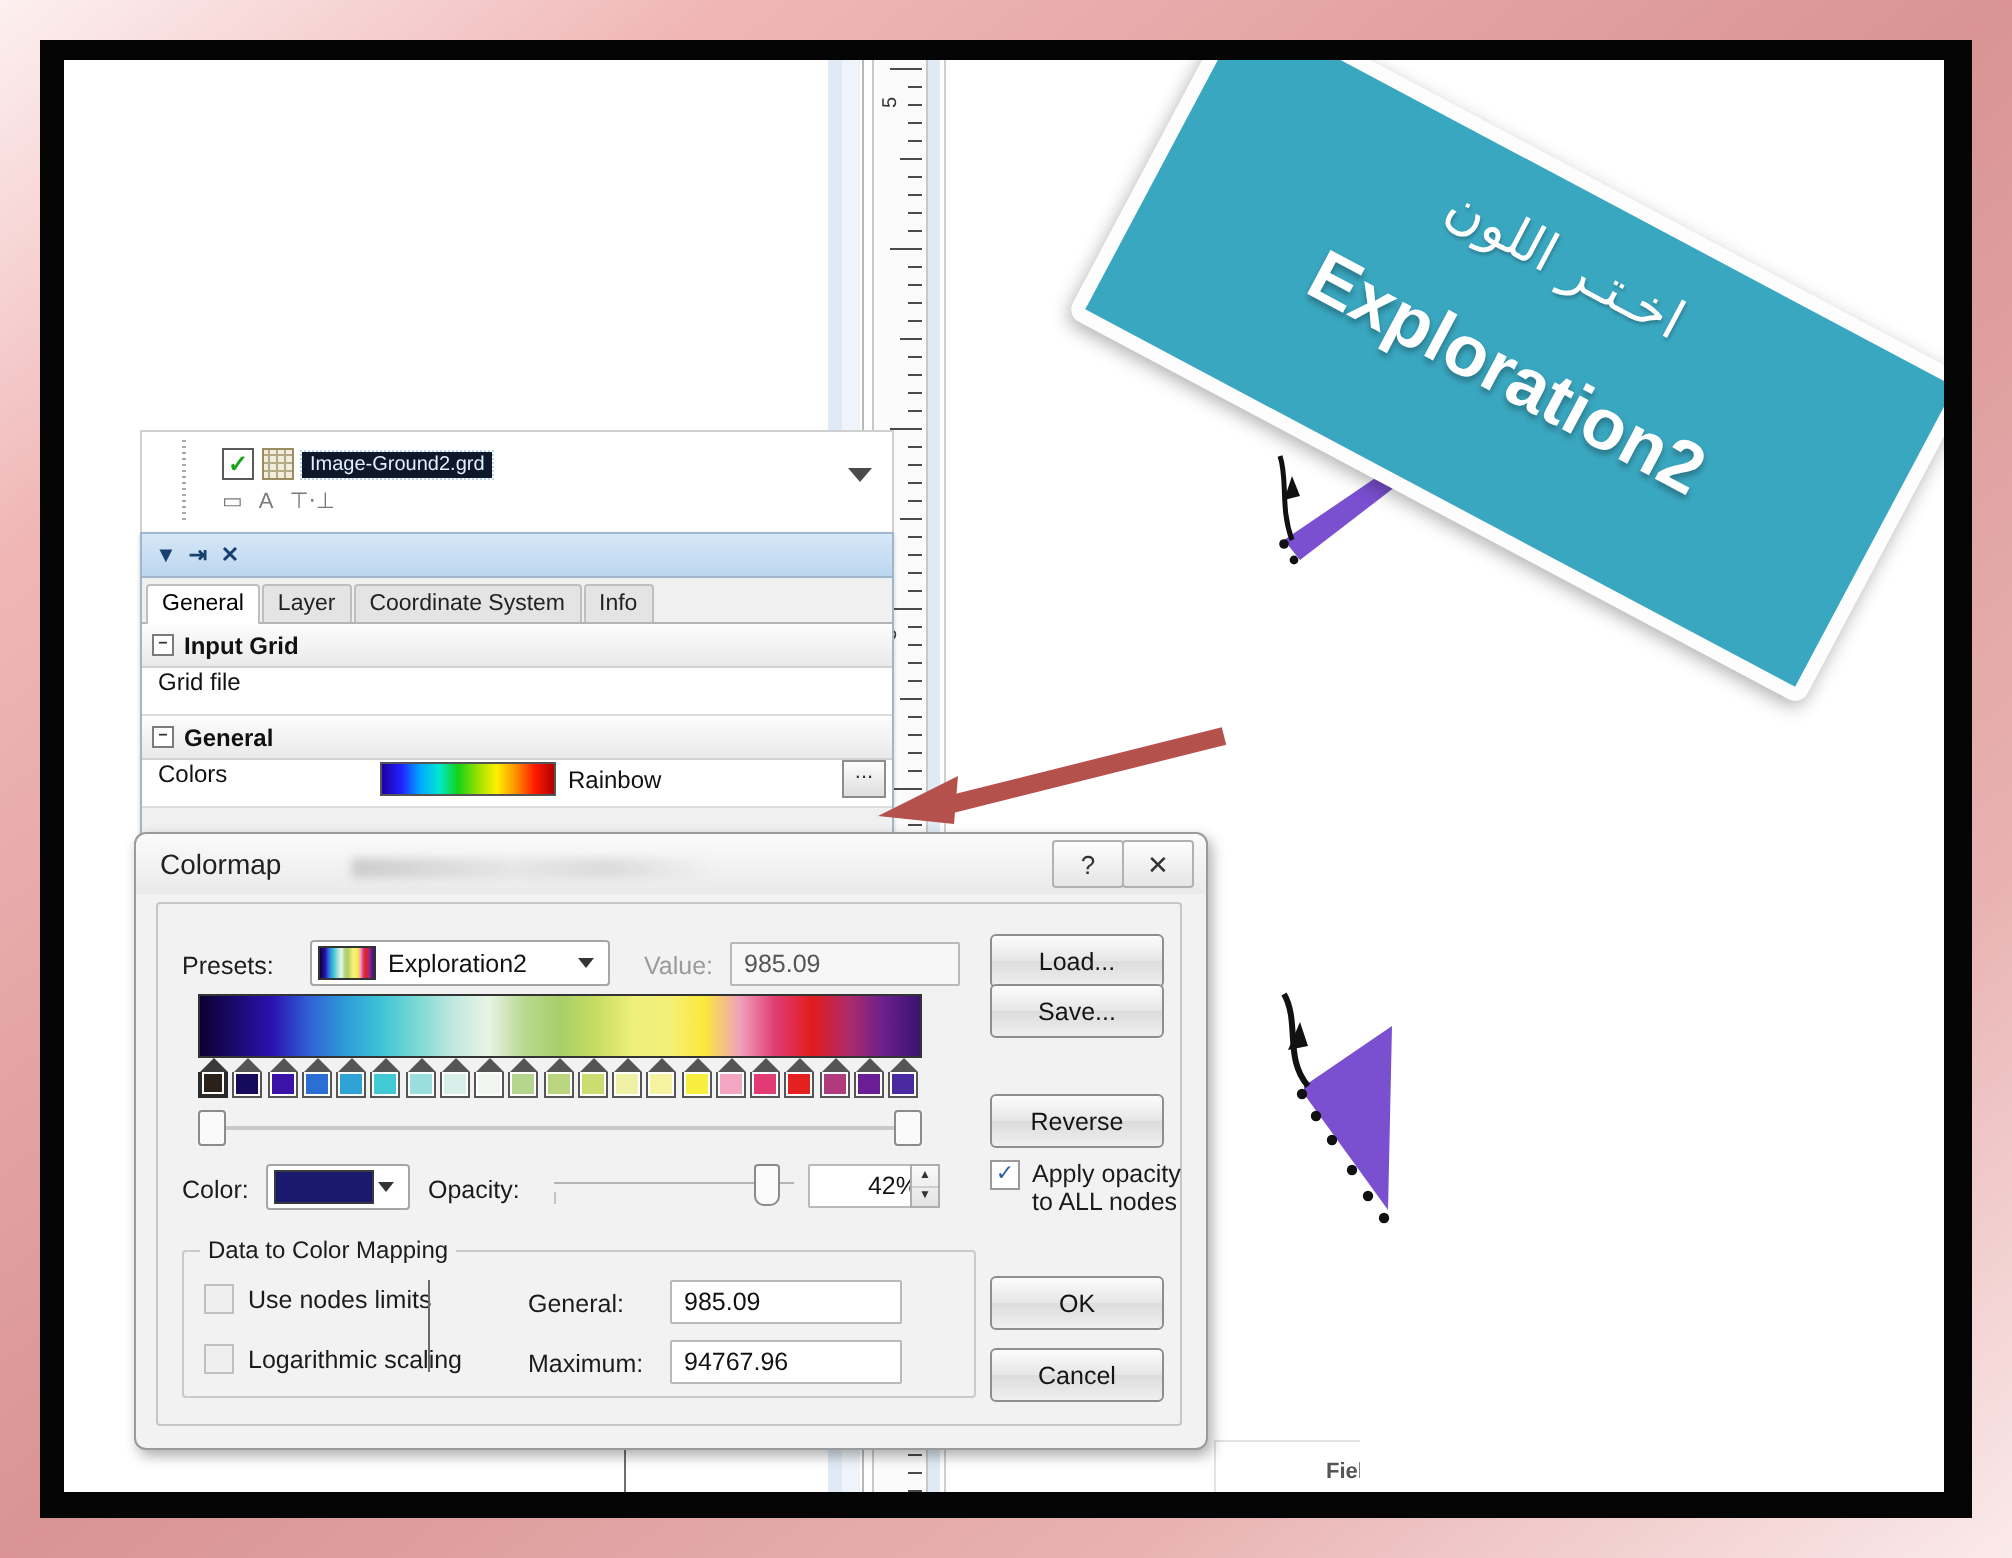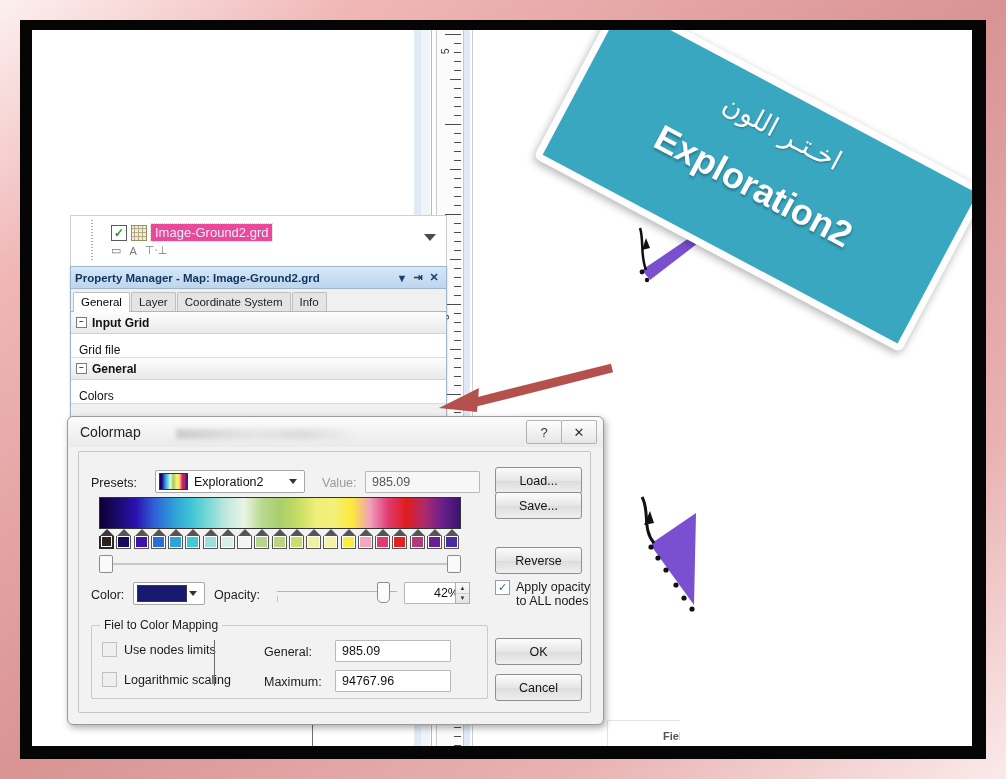--- a/index.html
+++ b/index.html
@@ -52,21 +52,21 @@
     display:inline-flex;align-items:center;justify-content:center;
     color:#19a319;font-size:12px;font-weight:bold;line-height:1;
   }
   .grid-icon{
     width:14px;height:14px;border:1px solid #9b8d62;background:#f1eddc;
     background-image:
       linear-gradient(to right,transparent 2px,#b5aa86 2px,#b5aa86 3px,transparent 3px,transparent 6px,#b5aa86 6px,#b5aa86 7px,transparent 7px,transparent 10px,#b5aa86 10px,#b5aa86 11px,transparent 11px),
       linear-gradient(to bottom,transparent 2px,#b5aa86 2px,#b5aa86 3px,transparent 3px,transparent 6px,#b5aa86 6px,#b5aa86 7px,transparent 7px,transparent 10px,#b5aa86 10px,#b5aa86 11px,transparent 11px);
   }
   .tree-label{
-    background:#ec4899;color:#dff0ff;font-size:13px;padding:1px 4px;
+    background:#0f172a;color:#dff0ff;font-size:10px;padding:1px 4px;
     outline:1px dotted #bcd6ef;
   }
   .dots-col{position:absolute;left:20px;top:4px;width:2px;height:40px;
     background-image:linear-gradient(to bottom,#aaa 1px,transparent 1px);
     background-size:2px 3px;}
   .tree-row2{position:absolute;left:40px;top:28px;display:flex;align-items:center;gap:8px;color:#7a7a7a;font-size:11px;}
   .scroll-caret{position:absolute;right:10px;top:18px;width:0;height:0;
     border-left:6px solid transparent;border-right:6px solid transparent;border-top:7px solid #4a4a4a;}
 
   
@@ -94,21 +94,21 @@
   }
   .pm-tab.active{background:#fff;color:#000;padding-bottom:4px;margin-bottom:-1px;}
   .pm-group{
     display:flex;align-items:center;gap:5px;height:21px;
     background:linear-gradient(to bottom,#fdfdfd,#e9e9e9);
     border-bottom:1px solid #d2d2d2;padding-left:5px;
     font-size:12px;font-weight:bold;color:#111;
   }
   .expander{width:9px;height:9px;border:1px solid #7b7b7b;background:#fff;
     font-size:8px;line-height:7px;text-align:center;color:#333;}
-  .pm-row{display:flex;height:23px;border-bottom:1px solid #dcdcdc;background:#fff;align-items:flex-end;}
+  .pm-row{display:flex;height:23px;border-bottom:1px solid #dcdcdc;background:#fff;align-items:flex-start;}
   .pm-row .key{width:107px;padding-left:8px;font-size:12px;color:#111;}
   .pm-row .val{flex:1;display:flex;align-items:center;gap:6px;font-size:12px;color:#777;padding-left:4px;}
   .mini-icon{width:15px;height:14px;border-radius:2px;}
   .ellipsis-btn{
     width:20px;height:17px;margin-right:3px;border:1px solid #8d8d8d;
     background:linear-gradient(to bottom,#fcfcfc,#dedede);
     font-size:11px;line-height:11px;text-align:center;color:#333;
   }
   .rainbow-swatch{
     width:86px;height:15px;border:1px solid #555;
@@ -356,21 +356,20 @@
         <div class="tree-row2">
           <span>▭</span>
           <span>A</span>
           <span>⊤⋅⊥</span>
         </div>
         <div class="scroll-caret"></div>
       </div>
 
       <div id="propmgr">
         <div id="pm-title">
-          <span class="t">Property Manager - Map: Image-Ground2.grd</span>
           <span class="pm-btn">▼</span>
           <span class="pm-btn">⇥</span>
           <span class="pm-btn">✕</span>
         </div>
 
         <div id="pm-tabs">
           <div class="pm-tab active">General</div>
           <div class="pm-tab">Layer</div>
           <div class="pm-tab">Coordinate System</div>
           <div class="pm-tab">Info</div>
@@ -385,20 +384,26 @@
           <span class="key">Grid file</span>
         </div>
 
         <div class="pm-group">
           <span class="expander">−</span>
           <span>General</span>
         </div>
 
         <div class="pm-row">
           <span class="key">Colors</span>
+          <span class="val">
+            <span class="rainbow-swatch"></span>
+            <span style="color:#111;">Rainbow</span>
+            <span style="flex:1"></span>
+            <span class="ellipsis-btn">...</span>
+          </span>
         </div>
       </div>
 
       <div id="callout">
         <div class="ar">اخـتـر اللون</div>
         <div class="en">Exploration2</div>
       </div>
 
       <svg id="arrow" viewBox="0 0 190 60">
         <line x1="185" y1="8" x2="45" y2="43" stroke="#b4514d" stroke-width="9" stroke-linecap="butt"></line>
@@ -584,21 +589,21 @@
             <div>▲</div>
             <div>▼</div>
           </div>
 
           <div style="position:absolute;left:416px;top:128px;display:flex;gap:6px;align-items:flex-start;">
             <span class="cbox checked"></span>
             <span class="lbl" style="line-height:14px;width:82px;">Apply opacity to ALL nodes</span>
           </div>
 
           <div class="groupbox" style="left:12px;top:173px;width:395px;height:72px;">
-            <span class="gtitle">Fiel to Color Mapping</span>
+            <span class="gtitle">Data to Color Mapping</span>
 
             <div style="position:absolute;left:10px;top:16px;display:flex;align-items:center;gap:7px;">
               <span class="cbox disabled"></span>
               <span class="lbl">Use nodes limits</span>
             </div>
             <div style="position:absolute;left:10px;top:46px;display:flex;align-items:center;gap:7px;">
               <span class="cbox disabled"></span>
               <span class="lbl">Logarithmic scaling</span>
             </div>
 

